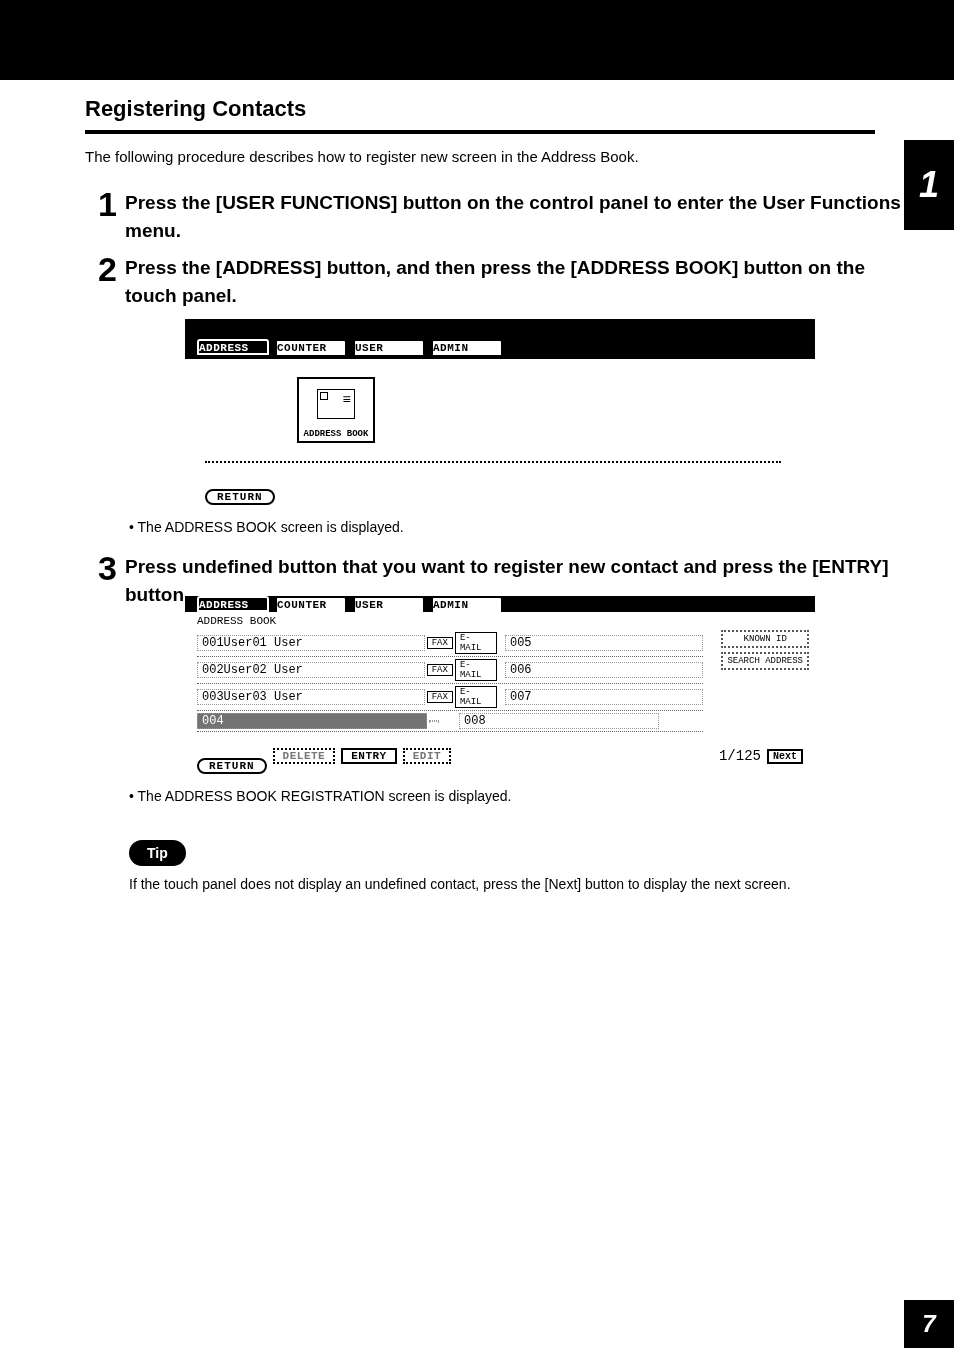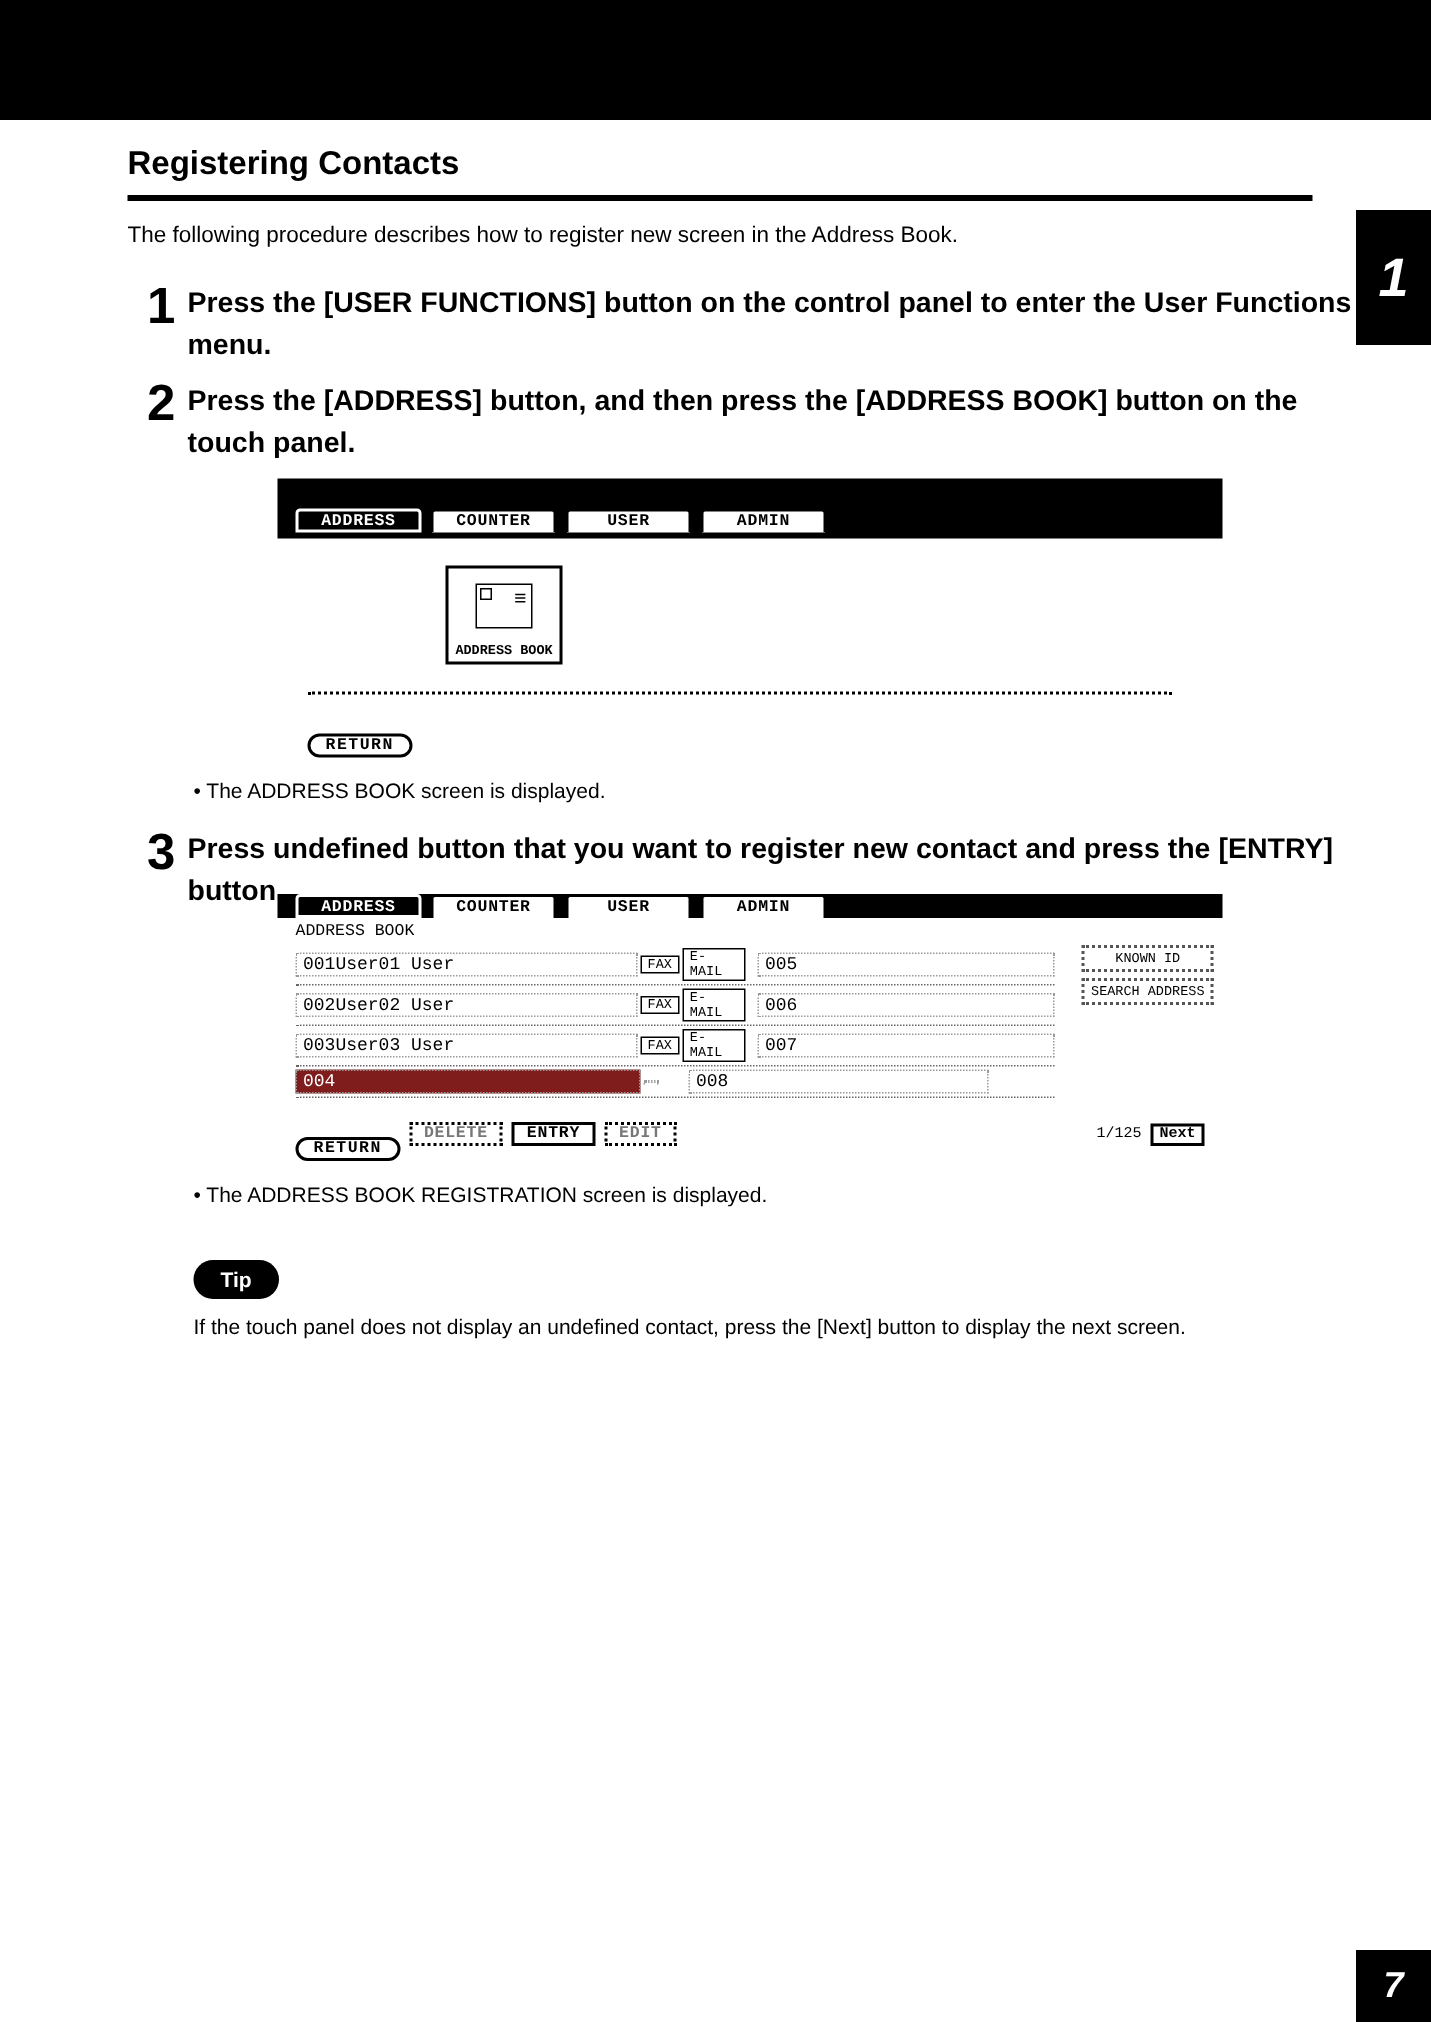--- a/index.html
+++ b/index.html
@@ -16,21 +16,21 @@
   .sub-bullet::before { content: "•  "; }
   .tip-badge { background: #000; color: #fff; font-size: 14px; font-weight: bold; border-radius: 999px; padding: 5px 18px; display: inline-block; margin: 18px 0 10px 44px; }
   .tip-text { font-size: 14px; margin-left: 44px; }
   .side-tab { position: absolute; right: 0; top: 140px; width: 50px; height: 90px; background: #000; color: #fff; display:flex; align-items:center; justify-content:center; font-size: 36px; font-weight: bold; font-style: italic; }
   .page-num { position: absolute; right: 0; bottom: 0; width: 50px; height: 48px; background:#000; color:#fff; display:flex; align-items:center; justify-content:center; font-size:24px; font-weight:bold; font-style: italic;}
   .page-wrap { position: relative; width:954px; min-height:1348px; }
 
   
   .panel { margin: 10px 0 6px 100px; width: 630px; }
   .panel-head { background:#000; height:40px; width:100%; display:flex; align-items:flex-end; padding:0 12px 4px 12px; gap:6px;}
-  .tab { background:#fff; border:2px solid #000; border-bottom:none; font-family: 'Courier New', monospace; font-size:11px; font-weight:bold; padding:1px 0; text-align:center; width:84px; letter-spacing:0.5px; border-radius:3px 3px 0 0;}
+  .tab { background:#fff; border:2px solid #000; border-bottom:none; font-family: 'Courier New', monospace; font-size:11px; font-weight:bold; padding:1px 0; text-align:left; width:72px; letter-spacing:0.5px; border-radius:3px 3px 0 0;}
   .tab.active { background:#000; color:#fff; outline:2px solid #fff; outline-offset:-2px;}
   .panel-body1 { border: none; padding: 18px 18px 18px 112px; display:flex; gap:28px;}
   .big-btn { border:2px solid #000; width:78px; height:66px; display:flex; flex-direction:column; align-items:center; justify-content:flex-end; font-family:'Courier New', monospace; font-size:9px; font-weight:bold; padding-bottom:2px; position:relative;}
   .big-btn .icon-area { flex:1; display:flex; align-items:center; justify-content:center; width:100%;}
   .addr-icon { width:38px; height:30px; border:1px solid #000; position:relative; }
   .addr-icon::before { content:""; position:absolute; left:2px; top:2px; width:6px; height:6px; border:1px solid #000;}
   .addr-icon::after { content:"≡"; position:absolute; right:3px; top:6px; font-size:14px; line-height:8px;}
   .group-icon { display:flex; flex-wrap:wrap; width:36px; gap:2px; justify-content:center;}
   .person { width:8px; height:10px; background:#000; border-radius: 4px 4px 2px 2px;}
   .panel-footer { border-top: 2px dotted #000; width: 576px; margin-left:20px; padding: 6px 0;}
@@ -39,31 +39,31 @@
   .rect-btn.disabled { border-style:dotted; color:#777;}
 
   
   .panel2 { margin: 8px 0 6px 100px; width:630px;}
   .p2-top { background:#000; color:#fff; font-family:'Courier New', monospace; font-size:13px; padding:6px 12px 28px 12px;}
   .p2-tabs { background:#000; padding:0 12px 0 12px; display:flex; gap:6px; margin-top:-22px;}
   .crumb { font-family:'Courier New', monospace; font-size:11px; padding:3px 12px;}
   .list { padding: 0 12px;}
   .list-row { display:flex; align-items:center; font-family:'Courier New', monospace; font-size:12px; border-bottom:1px dotted #666; padding:2px 0;}
   .cell-main { width:230px; border:1px dotted #999; padding:0 4px; margin-right:2px;}
-  .cell-main.sel { background:#7f1d1d; color:#fff;}
+  .cell-main.sel { background:#737373; color:#fff;}
   .mini { border:1px solid #000; font-size:9px; padding:0 4px; margin-right:2px;}
   .mini.dot { border:1px dotted #999;}
   .cell-right { width:200px; border:1px dotted #999; padding:0 4px; margin-left:6px;}
   .side-actions { position:absolute; right:6px; top:0; display:flex; flex-direction:column; gap:4px;}
   .side-act-btn { border:2px dotted #555; font-family:'Courier New', monospace; font-size:9px; padding:2px 4px; min-width:84px; text-align:center;}
   .list-wrap { position:relative; padding-right:100px;}
   .p2-footer { display:flex; align-items:center; gap:6px; padding:6px 12px; font-family:'Courier New', monospace; font-size:11px;}
   .p2-footer .spacer { flex:1; }
   .next-pg { border:2px solid #000; font-size:10px; padding:0 4px; font-weight:bold;}
-  .pgcnt { font-size:10px;}
+  .pgcnt { font-size:14px;}
 </style>
 </head>
 <body>
 <div class="page-wrap">
 
 <div class="top-black"></div>
 
 <div class="side-tab">1</div>
 
 <div class="content">

